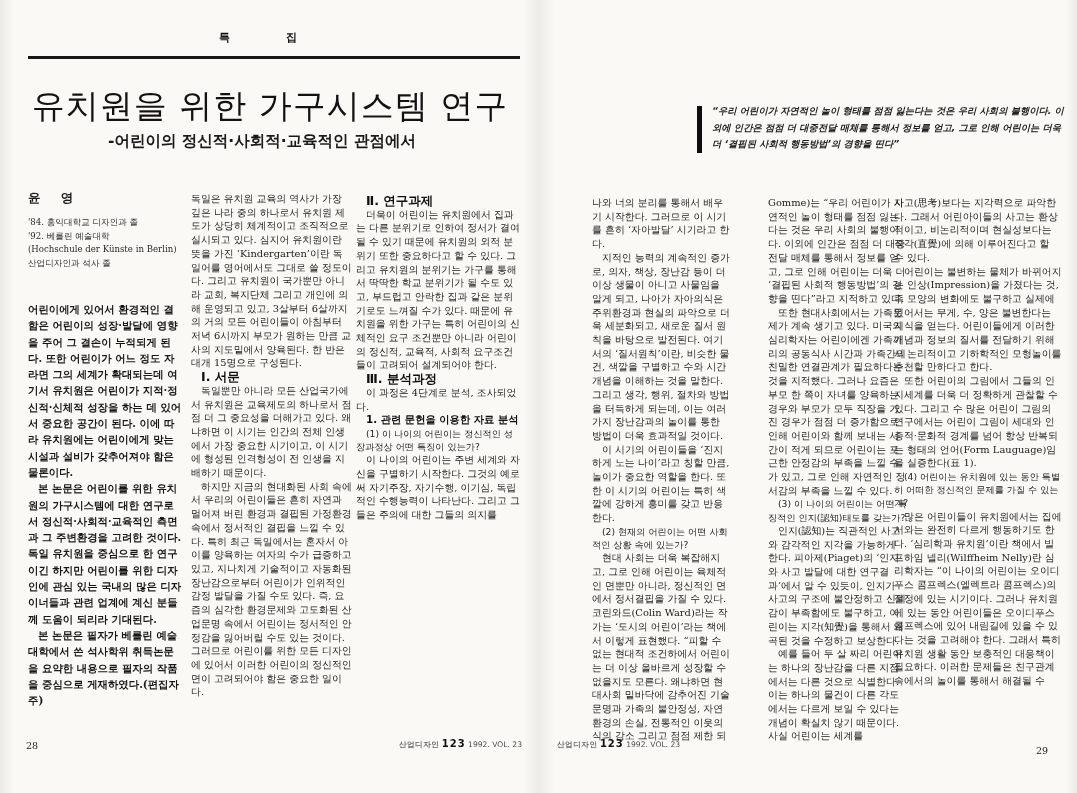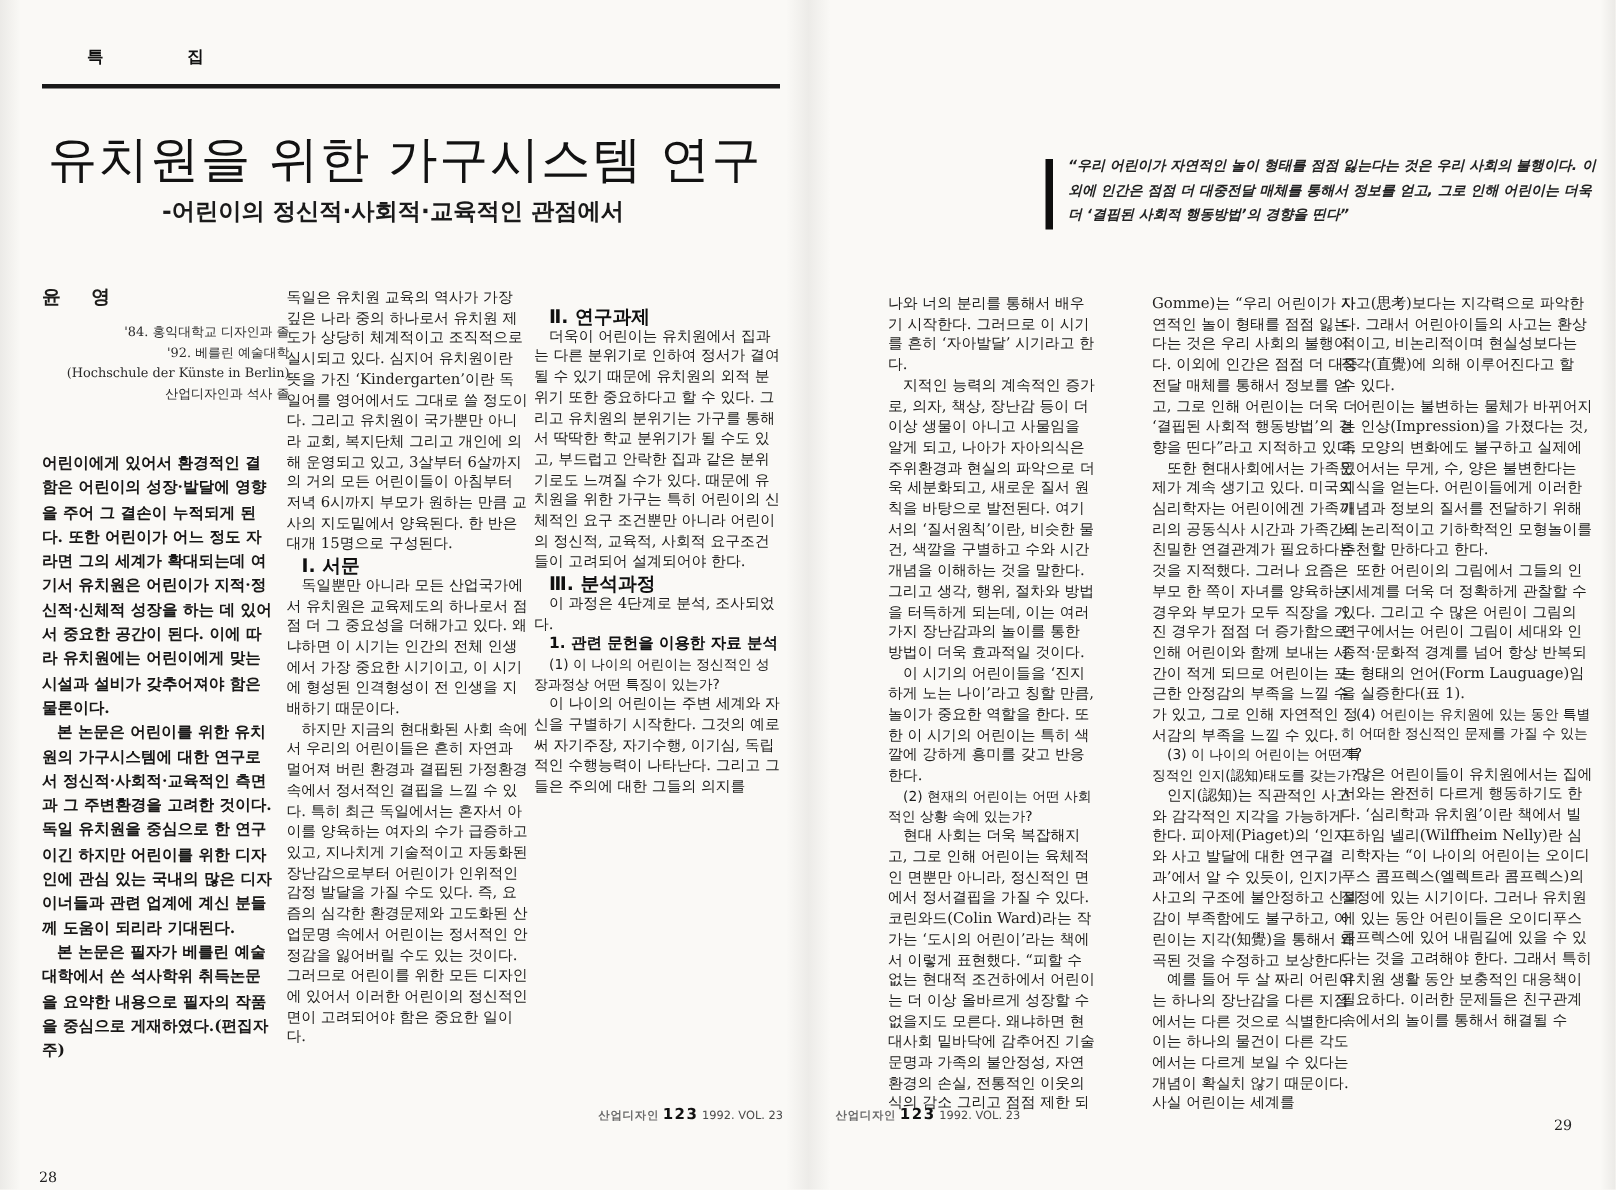--- a/index.html
+++ b/index.html
@@ -14,66 +14,66 @@
 
   
   .gutter-shadow{ left:524px; top:0; width:30px; height:793px;
     background:linear-gradient(to right, rgba(0,0,0,0), rgba(60,55,50,0.07) 50%, rgba(0,0,0,0)); }
   .edge-left{ left:0; top:0; width:14px; height:793px;
     background:linear-gradient(to right, rgba(60,55,50,0.08), rgba(0,0,0,0)); }
   .edge-right{ right:0; top:0; width:10px; height:793px;
     background:linear-gradient(to left, rgba(60,55,50,0.08), rgba(0,0,0,0)); }
 
   
-  .section-label{ left:32px; top:30px; width:492px; text-align:left;
+  .section-label{ left:12px; top:30px; width:492px; text-align:center;
     font-family:"DejaVu Sans","Liberation Sans",sans-serif;
     font-size:11px; font-weight:bold; letter-spacing:26px; text-indent:26px; color:#111; }
   .title-rule{ left:28px; top:56px; width:492px; height:3px; background:#191919; }
   .article-title{ left:14px; top:84px; width:512px; text-align:center;
     font-family:"DejaVu Sans","Liberation Sans",sans-serif;
     font-size:33px; font-weight:normal; letter-spacing:1px; color:#121212; }
   .article-subtitle{ left:6px; top:131px; width:512px; text-align:center;
     font-family:"DejaVu Sans","Liberation Sans",sans-serif;
     font-size:15.5px; font-weight:600; color:#1a1a1a; }
 
   
   .quote-bar{ left:697px; top:106px; width:5px; height:47px; background:#0e0e0e; }
   .pull-quote{ left:712px; top:103px; width:360px;
     font-family:"DejaVu Sans","Liberation Sans",sans-serif;
     font-style:italic; font-weight:600; font-size:9.3px; line-height:16.5px; color:#222; }
 
   
   .author{ left:28px; top:190px; width:165px; }
   .author-name{ font-size:12.5px; font-weight:bold; letter-spacing:8px; margin-bottom:9px; }
-  .author-line{ font-size:8.6px; line-height:13.5px; color:#2a2a2a;text-align:right; }
+  .author-line{ font-size:8.6px; line-height:13.5px; color:#2a2a2a; }
 
   
   .col{ position:absolute; font-size:9.9px; line-height:13.7px; color:#21201e;
     text-align:left; overflow:hidden; }
   .col p{ margin:0; text-indent:10px; }
   .col p.noindent{ text-indent:0; }
   .lead-col{ font-weight:600; font-size:10.4px; line-height:16.3px; color:#181716; }
   .h-major{ font-family:"DejaVu Sans","Liberation Sans",sans-serif;
     font-weight:bold; font-size:12.5px; margin:15px 0 11px; text-indent:0; color:#101010; }
-  .h-major.first{ margin-top:12px; }
+  .h-major.first{ margin-top:2px; }
   .h-sub{ font-family:"DejaVu Sans","Liberation Sans",sans-serif;
     font-weight:bold; font-size:10.3px; margin:13px 0 9px; text-indent:0; color:#101010; }
   .question{ font-family:"DejaVu Sans","Liberation Sans",sans-serif;
     font-size:9.2px; line-height:13.2px; margin:13px 0 3px; text-indent:0; color:#1b1b1b; }
 
   .lp-c1{ left:28px;  top:301px; width:156px; height:440px; }
   .lp-c2{ left:191px; top:192px; width:161px; height:549px; }
   .lp-c3{ left:356px; top:192px; width:164px; height:549px; }
   .rp-c1{ left:564px; top:196px; width:140px; height:547px;margin-left:28px; }
   .rp-c2{ left:768px; top:196px; width:139px; height:547px; }
   .rp-c3{ left:894px; top:196px; width:168px; height:547px; }
 
   
   .pageno{ font-size:9.5px; color:#222; }
-  .pageno-left{ left:26px; top:740px;margin-top:40px; }
+  .pageno-left{ left:26px; top:740px; }
   .pageno-right{ left:1036px; top:745px; }
   .journal-footer{ top:738px; font-size:7.6px; color:#4a4a4a; white-space:nowrap;
     font-family:"DejaVu Sans","Liberation Sans",sans-serif; }
   .journal-footer .logo{ font-weight:bold; color:#6b6b6b; letter-spacing:0.5px; }
   .journal-footer .issue{ font-weight:bold; font-size:10px; color:#111; letter-spacing:1px; }
   .jf-left{ left:392px; width:130px; text-align:right; }
   .jf-right{ left:557px; }
 </style>
 </head>
 <body>

